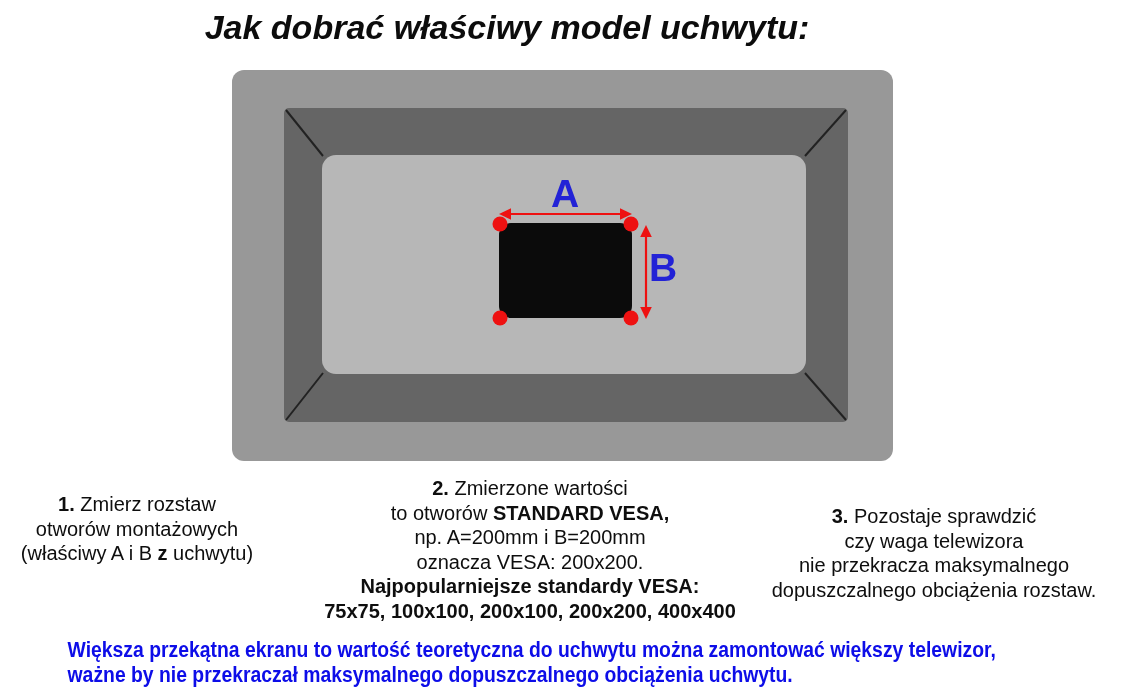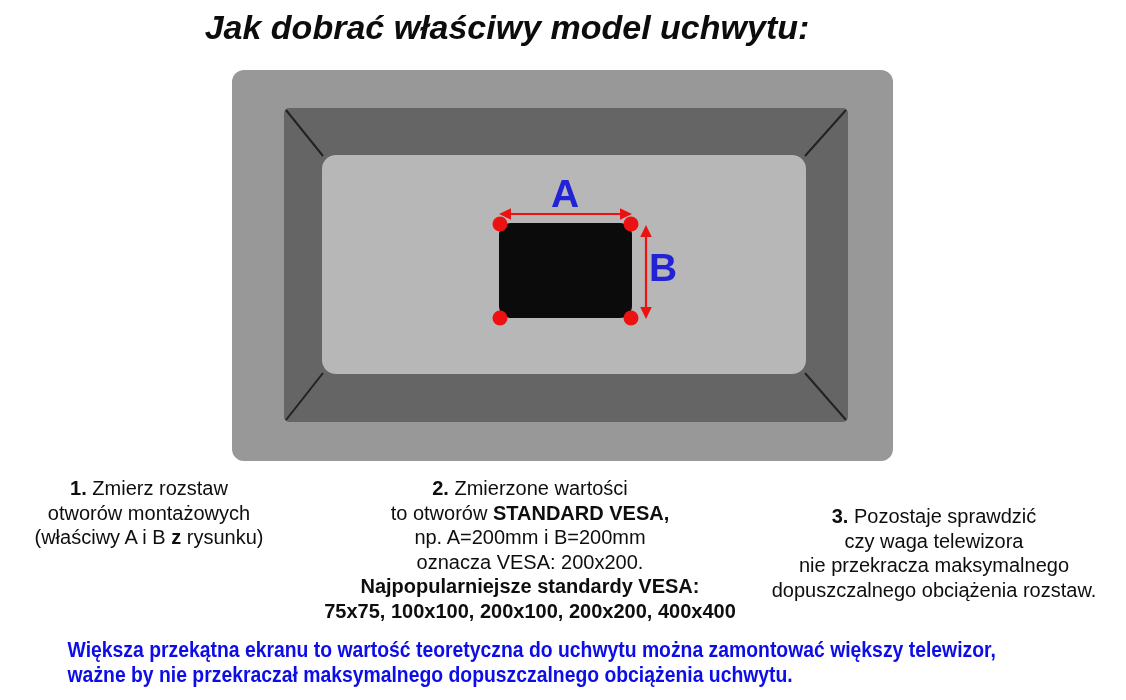--- a/index.html
+++ b/index.html
@@ -32,21 +32,21 @@
   .dim-label{
     position:absolute;font-weight:bold;font-size:39px;line-height:38px;
     color:var(--blue-label,#2222d6);text-align:center;
   }
   .label-a{left:543px;top:175px;width:44px;}
   .label-b{left:646px;top:249px;width:34px;}
   .step{
     position:absolute;top:476px;text-align:center;
     font-size:20px;line-height:24.5px;color:#0e0e0e;
   }
-  .step1{left:24px;width:250px;}
+  .step1{left:12px;width:250px;margin-top:16px;}
   .step2{left:300px;width:460px;}
   .step3{left:745px;width:378px;margin-top:28px;}
   .footer{
     position:absolute;left:0;top:637px;width:1126px;
     color:var(--blue-note,#0d0de8);font-weight:bold;font-size:22px;line-height:25px;
   }
   .footer-line{
     width:1126px;transform:scaleX(0.88);transform-origin:50% 50%;
     white-space:nowrap;
   }
@@ -88,21 +88,21 @@
       <polygon class="arrow-head" points="646,319 640.2,307 651.8,307"></polygon>
     </g>
   </svg>
 
   <div class="dim-label label-a">A</div>
   <div class="dim-label label-b">B</div>
 
   <div class="step step1">
       <div><span style="font-weight: bold;">1.</span><span> Zmierz rozstaw</span></div>
       <div><span>otworów montażowych</span></div>
-      <div><span>(właściwy A i B </span><span style="font-weight: bold;">z</span><span> rysunku)</span></div>
+      <div><span>(właściwy A i B </span><span style="font-weight: bold;">z</span><span> uchwytu)</span></div>
     </div>
   <div class="step step2">
       <div><span style="font-weight: bold;">2.</span><span> Zmierzone wartości</span></div>
       <div><span>to otworów </span><span style="font-weight: bold;">STANDARD VESA,</span></div>
       <div><span>np. A=200mm i B=200mm</span></div>
       <div><span>oznacza VESA: 200x200.</span></div>
       <div><span style="font-weight: bold;">Najpopularniejsze standardy VESA:</span></div>
       <div><span style="font-weight: bold;">75x75, 100x100, 200x100, 200x200, 400x400</span></div>
     </div>
   <div class="step step3">

